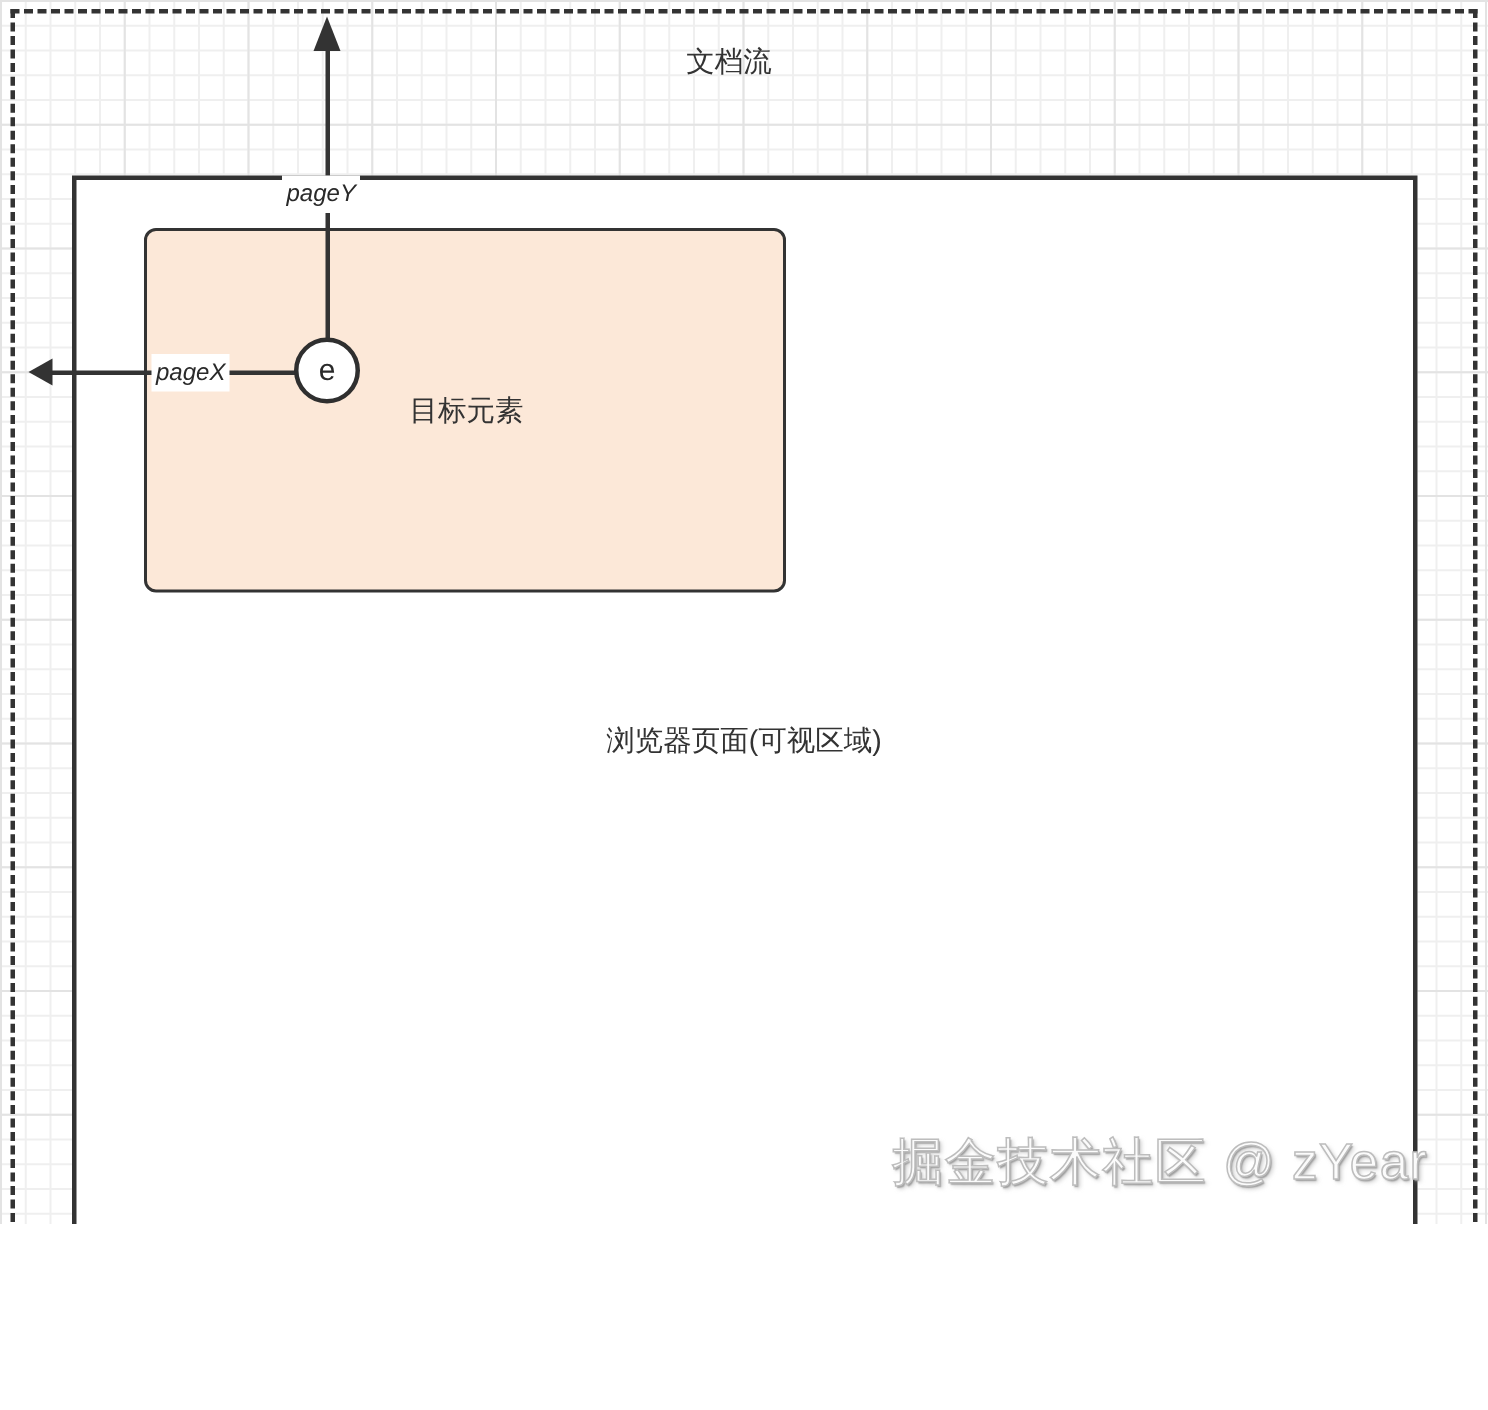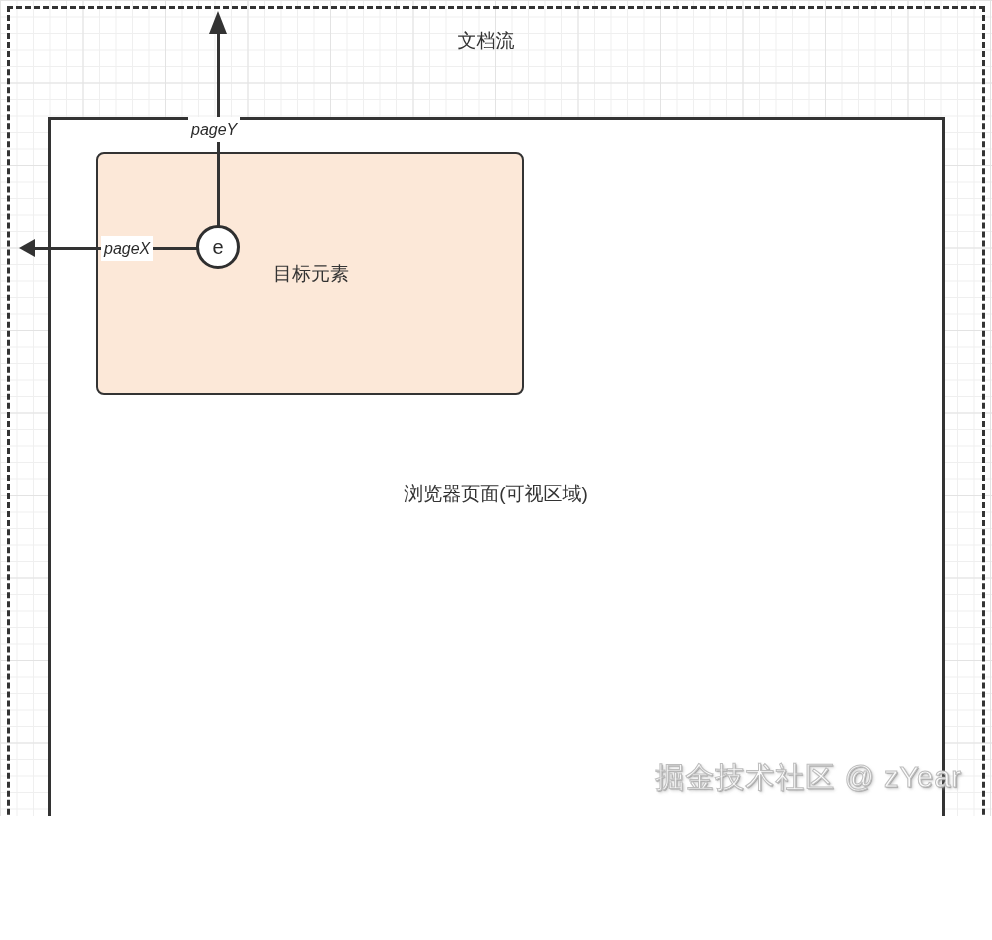--- a/index.html
+++ b/index.html
@@ -139,22 +139,22 @@
     display: flex;
     align-items: center;
     justify-content: center;
     font-size: 20px;
     color: #2a2a2a;
   }
 
   
   .watermark {
     position: absolute;
-    right: 30px; bottom: 18px;
-    font-size: 29px;
+    right: 40px; bottom: 18px;
+    font-size: 34px;
     letter-spacing: 1px;
     color: #fbfbfb;
     -webkit-text-stroke: 1px #bdbdbd;
     text-shadow: 1px 1px 1px #9e9e9e, 2px 2px 3px rgba(160,160,160,0.55);
     z-index: 7;
     white-space: nowrap;
   }
 </style>
 </head>
 <body>

